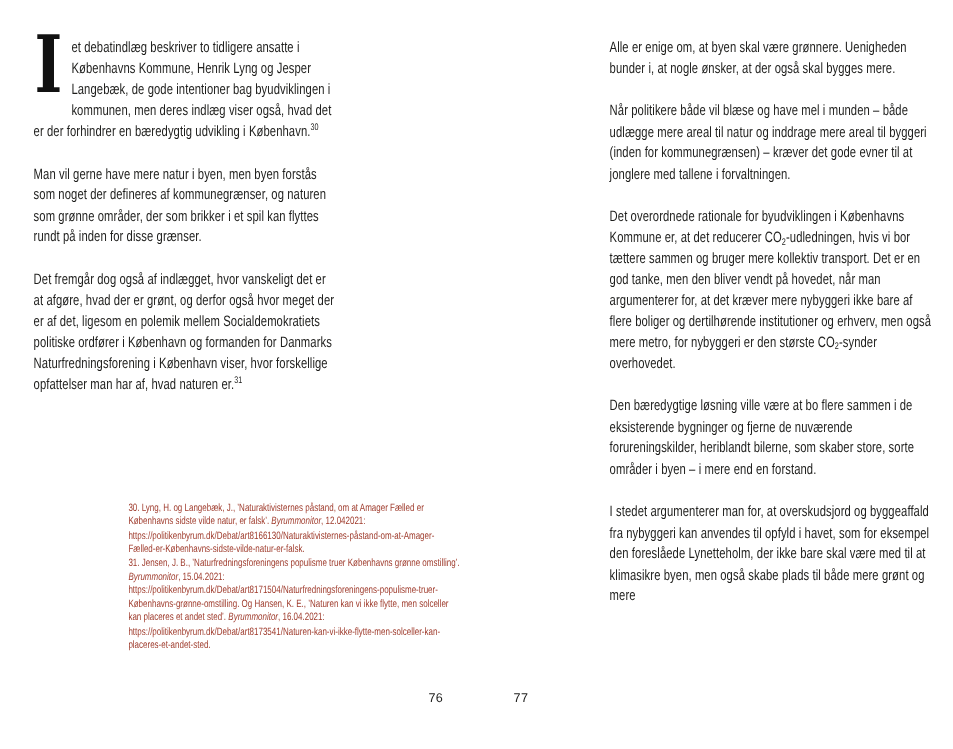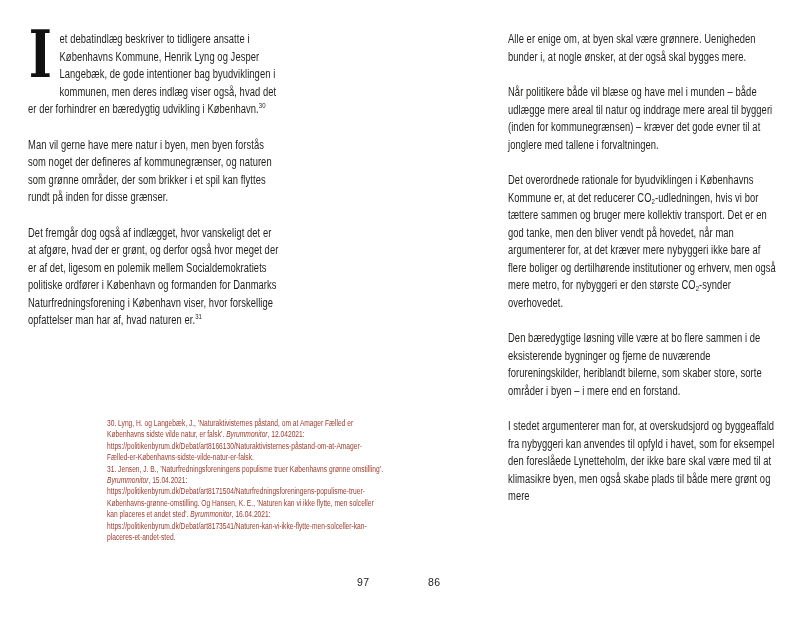--- a/index.html
+++ b/index.html
@@ -70,30 +70,30 @@
 
     <div class="footnotes">
       <p class="footnote">
         <span>30. Lyng, H. og Langebæk, J., ’Naturaktivisternes påstand, om at Amager Fælled er Københavns sidste vilde natur, er falsk’. </span><i>Byrummonitor</i><span>, 12.042021: https://politikenbyrum.dk/Debat/art8166130/Naturaktivisternes-påstand-om-at-Amager-Fælled-er-Københavns-sidste-vilde-natur-er-falsk.</span>
       </p>
       <p class="footnote">
         <span>31. Jensen, J. B., ’Naturfredningsforeningens populisme truer Københavns grønne omstilling’. </span><i>Byrummonitor</i><span>, 15.04.2021: https://politikenbyrum.dk/Debat/art8171504/Naturfredningsforeningens-populisme-truer-Københavns-grønne-omstilling. Og Hansen, K. E., ’Naturen kan vi ikke flytte, men solceller kan placeres et andet sted’. </span><i>Byrummonitor</i><span>, 16.04.2021: https://politikenbyrum.dk/Debat/art8173541/Naturen-kan-vi-ikke-flytte-men-solceller-kan-placeres-et-andet-sted.</span>
       </p>
     </div>
 
-    <div class="pagenum pagenum-left">97</div>
+    <div class="pagenum pagenum-left">76</div>
   </section>
 
   <section>
     <div class="col col-right">
       <p class="para">Alle er enige om, at byen skal være grønnere. Uenigheden bunder i, at nogle ønsker, at der også skal bygges mere.</p>
       <p class="para">Når politikere både vil blæse og have mel i munden – både udlægge mere areal til natur og inddrage mere areal til byggeri (inden for kommunegrænsen) – kræver det gode evner til at jonglere med tallene i forvaltningen.</p>
       <p class="para">
         <span>Det overordnede rationale for byudviklingen i Københavns Kommune er, at det reducerer CO</span><sub class="chem">2</sub><span>-udledningen, hvis vi bor tættere sammen og bruger mere kollektiv transport. Det er en god tanke, men den bliver vendt på hovedet, når man argumenterer for, at det kræver mere nybyggeri ikke bare af flere boliger og dertilhørende institutioner og erhverv, men også mere metro, for nybyggeri er den største CO</span><sub class="chem">2</sub><span>-synder overhovedet.</span>
       </p>
       <p class="para">Den bæredygtige løsning ville være at bo flere sammen i de eksisterende bygninger og fjerne de nuværende forureningskilder, heriblandt bilerne, som skaber store, sorte områder i byen – i mere end en forstand.</p>
       <p class="para">I stedet argumenterer man for, at overskudsjord og byggeaffald fra nybyggeri kan anvendes til opfyld i havet, som for eksempel den foreslåede Lynetteholm, der ikke bare skal være med til at klimasikre byen, men også skabe plads til både mere grønt og mere</p>
     </div>
 
-    <div class="pagenum pagenum-right">86</div>
+    <div class="pagenum pagenum-right">77</div>
   </section>
 
 </div>
 
 </body></html>

